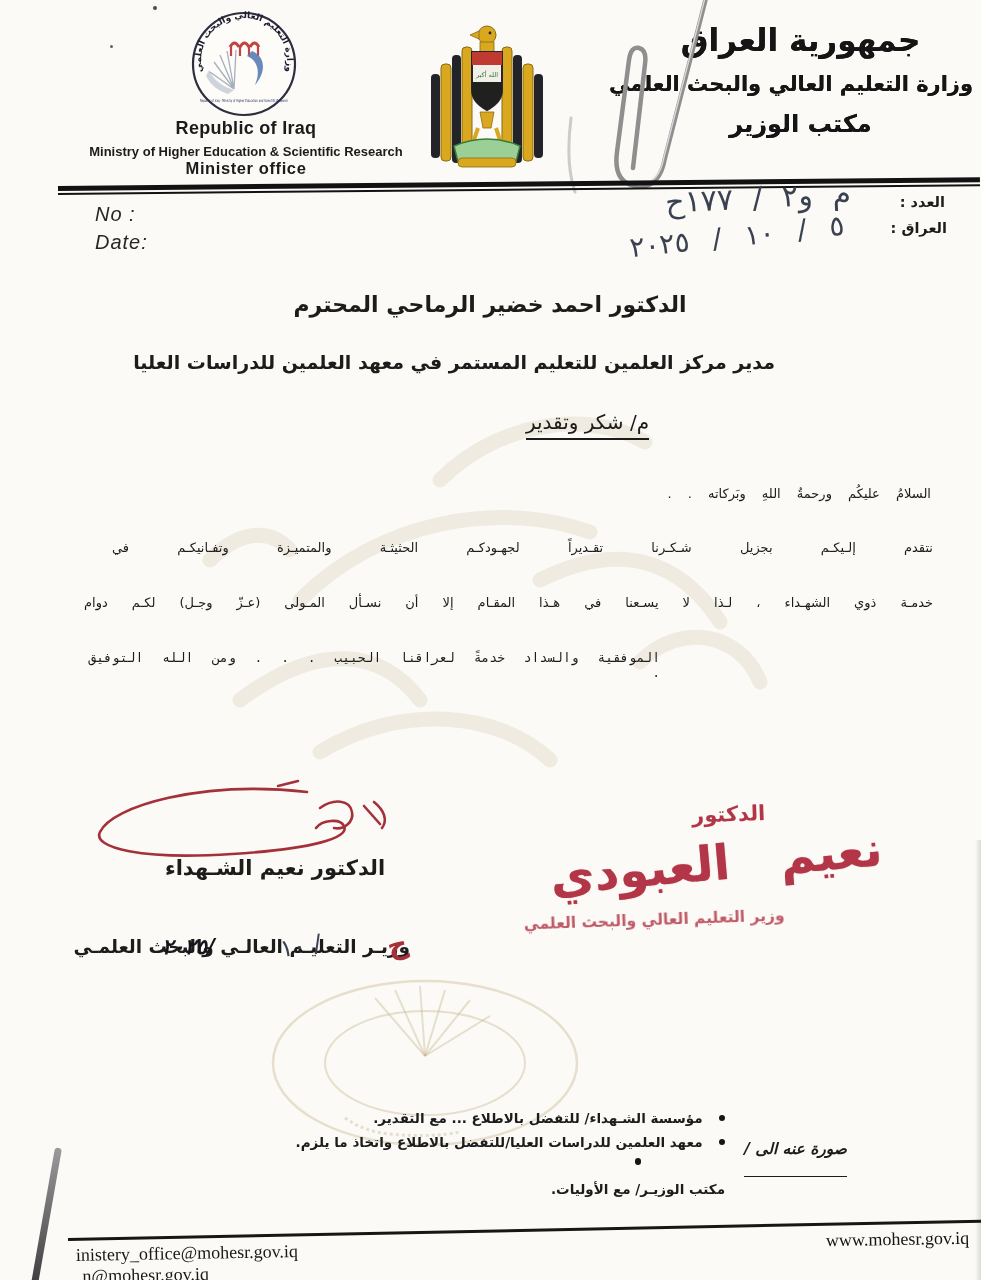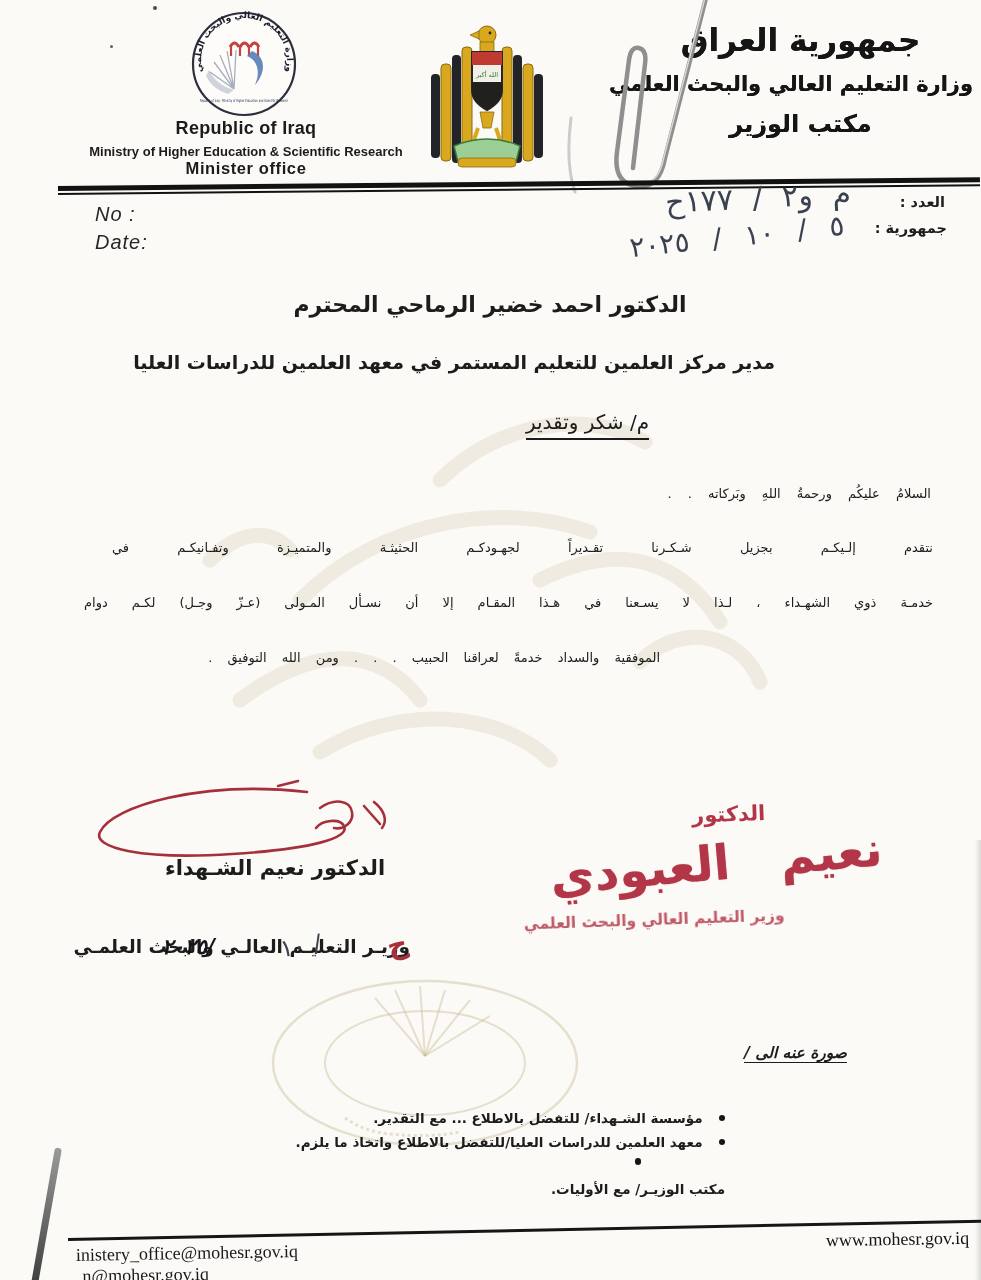--- a/index.html
+++ b/index.html
@@ -40,38 +40,38 @@
   .addr1{left:240px;top:292px;width:500px;text-align:center;font-weight:bold;font-size:22px;}
   .addr2{left:195px;top:351px;width:580px;text-align:center;font-weight:bold;font-size:19px;white-space:nowrap;}
   .subject{left:505px;top:410px;width:165px;text-align:center;font-weight:normal;font-size:20px;}
   .subject span{display:inline-block;border-bottom:2px solid #1c1c1c;padding-bottom:4px;}
   
   .salut{right:50px;top:486px;font-size:18px;word-spacing:12px;}
   .bline{font-size:13px;}
   .just{text-align:justify;text-align-last:justify;}
   .b1{left:112px;right:48px;top:540px;}
   .b2{left:84px;right:48px;top:595px;}
-  .b3{left:84px;top:650px;width:576px;text-align:right;word-spacing:11px;}
+  .b3{left:84px;top:650px;width:576px;text-align:right;word-spacing:11px;font-family:Liberation Mono, monospace;}
   
   .sig-name{left:150px;top:856px;width:250px;text-align:center;font-weight:bold;font-size:21px;}
   .sig-title{left:80px;top:936px;width:330px;text-align:right;font-weight:bold;font-size:18.5px;white-space:nowrap;}
   .sig-date{left:162px;top:928px;width:245px;display:flex;justify-content:space-between;align-items:baseline;}
   .sig-date .yr{font-size:21px;font-weight:bold;color:#14141a;font-style:italic;}
   .sig-date .mo{font-size:24px;color:#3a4150;display:inline-block;transform:rotate(-9deg);}
   .sig-date .dy{font-size:28px;font-weight:bold;color:#a5303a;display:inline-block;transform:rotate(-14deg);}
   
   .stamp{left:522px;top:792px;width:430px;height:155px;transform:rotate(-2deg);color:#b23648;}
   .stamp .s1{position:absolute;left:172px;top:10px;font-size:21px;font-weight:bold;}
   .stamp .s2{position:absolute;left:28px;top:42px;font-size:48px;font-weight:bold;word-spacing:34px;
              transform:rotate(-3deg);text-shadow:0 0 1px rgba(178,54,72,.55);}
   .stamp .s3{position:absolute;left:0px;top:116px;font-size:15.5px;font-weight:bold;opacity:.82;
              filter:blur(.3px);letter-spacing:.5px;}
   
-  .cc-head{right:134px;top:1044px;font-size:15.5px;font-weight:bold;font-style:italic;
-           border-bottom:1.6px solid #1c1c1c;padding-bottom:0;}
+  .cc-head{right:134px;top:1140px;font-size:15.5px;font-weight:bold;font-style:italic;
+           border-bottom:1.6px solid #1c1c1c;padding-bottom:18px;}
   .cc-row{position:absolute;right:256px;display:flex;gap:16px;direction:rtl;align-items:center;}
   .cc-row .dot{width:6.5px;height:6.5px;border-radius:50%;background:#151515;flex:0 0 auto;}
   .cc-row .txt{font-size:13.5px;font-weight:bold;white-space:nowrap;}
   .cc1{top:1110px;} .cc2{top:1134px;} .cc3{top:1158px;flex-direction:column;}
   
   .email1{left:76px;top:1243px;font-size:18px;transform:rotate(-1deg);color:#1a1a1a;}
   .email2{left:78px;top:1265px;font-size:18px;transform:rotate(-1deg);color:#1a1a1a;}
   .website{right:12px;top:1229px;font-size:18px;transform:rotate(-1deg);color:#151515;}
   
   .speck1{left:153px;top:6px;width:4px;height:4px;border-radius:50%;background:#2c2c2c;opacity:.85;}
@@ -189,21 +189,21 @@
   </svg>
 
   <div class="abs rule-top">
     <div class="r1"></div>
       <div class="r2"></div>
   </div>
 
   <div class="abs no-label en">No :</div>
   <div class="abs date-label en">Date:</div>
   <div class="abs ar-num-label ar">العدد :</div>
-  <div class="abs ar-date-label ar">جمهورية :</div>
+  <div class="abs ar-date-label ar">العراق :</div>
   <div class="abs hand hand-no ar">م و٢ / ١٧٧ح</div>
   <div class="abs hand hand-date ar">٥ / ١٠ / ٢٠٢٥</div>
 
   <div class="abs addr1 ar">الدكتور احمد خضير الرماحي المحترم</div>
   <div class="abs addr2 ar">مدير مركز العلمين للتعليم المستمر في معهد العلمين للدراسات العليا</div>
   <div class="abs subject ar">
     <span>م/ شكر وتقدير</span>
   </div>
 
   <div class="abs salut ar bline">السلامُ عليكُم ورحمةُ اللهِ وبَركاته . .</div>

